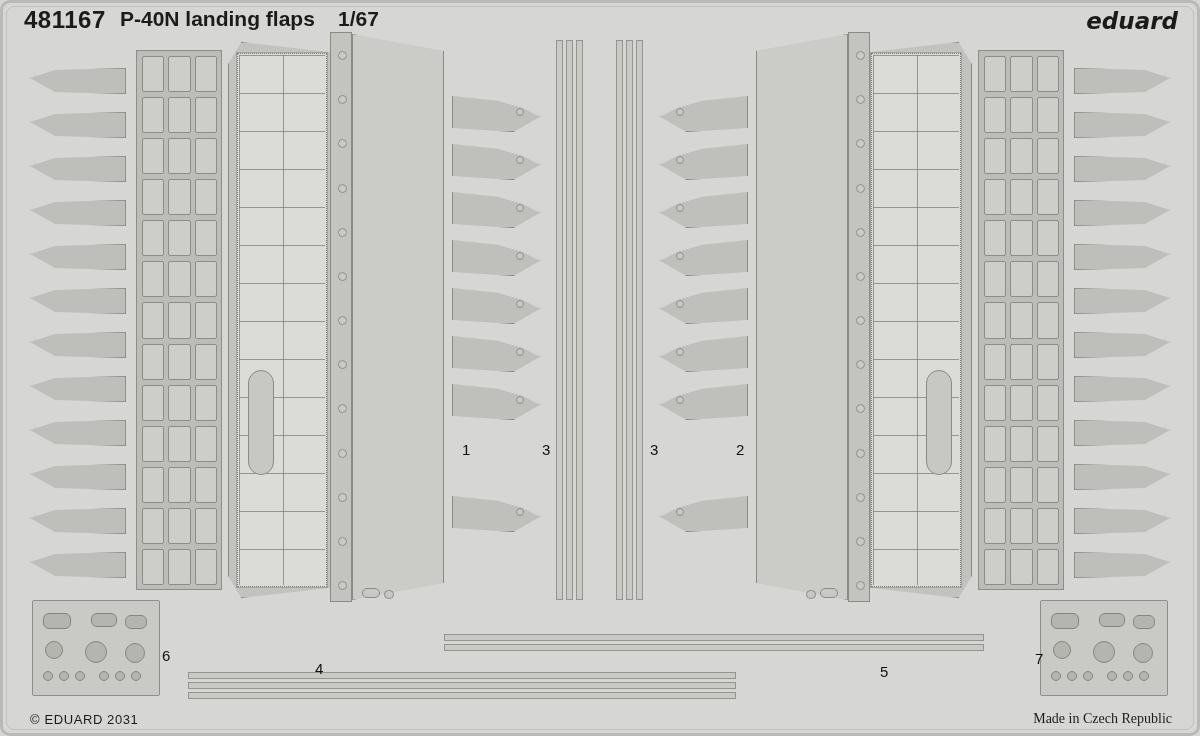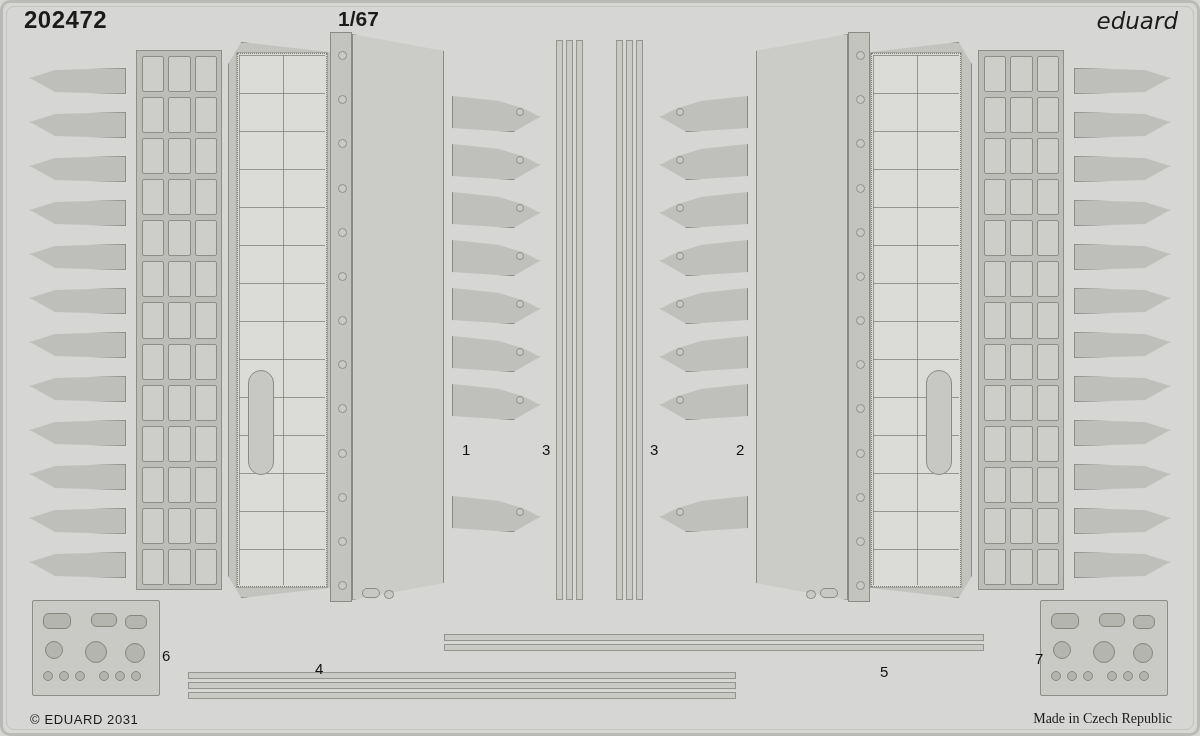--- a/index.html
+++ b/index.html
@@ -33,21 +33,21 @@
   #title{
     position:absolute;left:120px;top:7px;
     font-size:21px;font-weight:bold;color:#1b1b1b;
   }
   #scale{
     position:absolute;left:338px;top:7px;
     font-size:21px;font-weight:bold;color:#1b1b1b;
   }
   #brand{
     position:absolute;right:22px;top:8px;
-    font-size:23px;font-weight:normal;font-style:italic;color:#1b1b1b;
+    font-size:23px;font-weight:bold;font-style:italic;color:#1b1b1b;
     font-family:"DejaVu Sans", sans-serif;
   }
   #copyright{
     position:absolute;left:30px;bottom:9px;
     font-size:13px;color:#1b1b1b;letter-spacing:0.6px;
   }
   #made-in{
     position:absolute;right:28px;bottom:9px;
     font-size:14px;color:#1b1b1b;
     font-family:"Liberation Serif", serif;
@@ -95,21 +95,22 @@
   }
 </style>
 </head>
 <body>
 
 <div id="sheet">
 
   <div id="frame-border"></div>
   <div id="inner-line"></div>
 
-  <div id="cat-no">202472</div>
+  <div id="cat-no">481167</div>
+  <div id="title">P-40N landing flaps</div>
   <div id="scale">1/67</div>
   <div id="brand">eduard</div>
 
   <div id="copyright">© EDUARD 2031</div>
   <div id="made-in">Made in Czech Republic</div>
 
   <div id="art">
       <div style="position: absolute; left: 30px; top: 68px; width: 96px; height: 26px;">
         <div style="position: absolute; left: 0px; top: 0px; width: 100%; height: 100%; background: rgb(190, 190, 186); border: 1px solid rgb(142, 142, 137); box-sizing: border-box; clip-path: polygon(0% 38%, 26% 8%, 100% 0%, 100% 100%, 26% 92%);"></div>
       </div>

